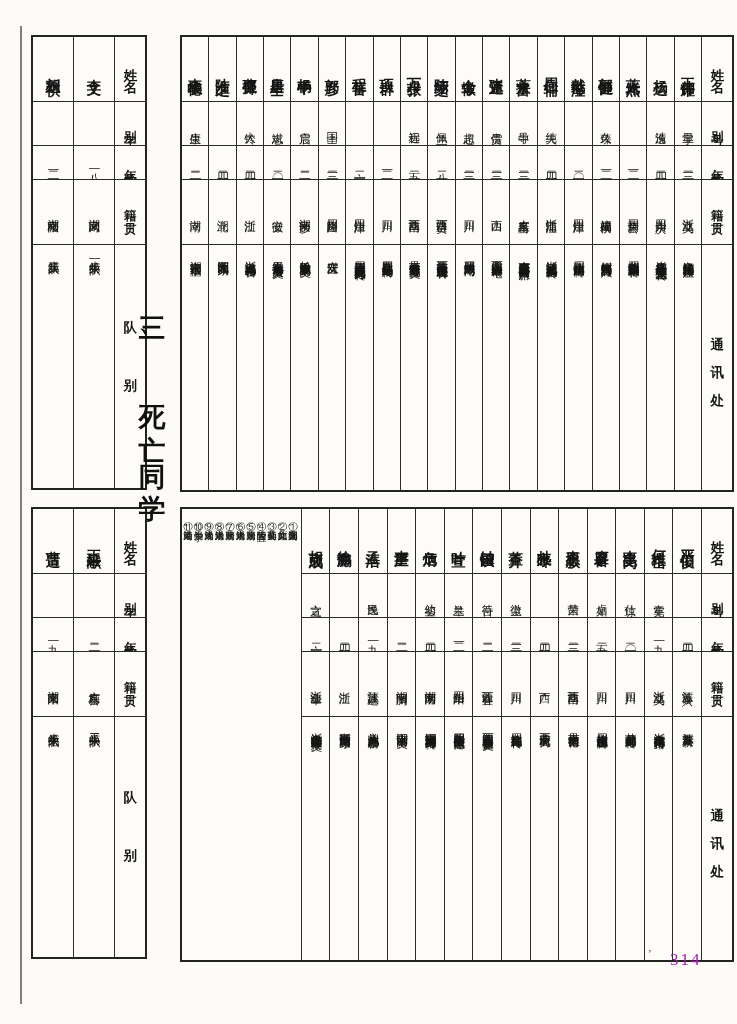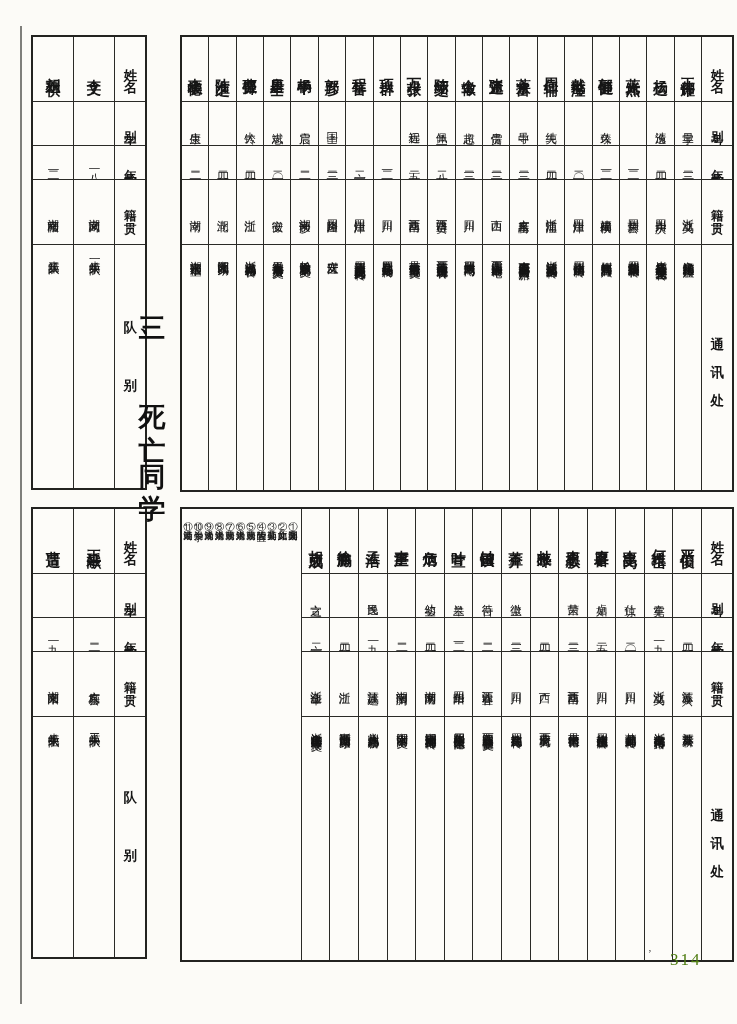--- a/index.html
+++ b/index.html
@@ -53,21 +53,21 @@
   .notes .vcell { flex:1; border-bottom:none; justify-content:flex-end;
     align-items:flex-start; padding:5px 3px 0 0; }
   .notes .vt { font-size:9.5px; line-height:10.5px; white-space:pre-line;
     letter-spacing:0; }
 
   .section-title { position:absolute; left:134px; top:296px;
     writing-mode:vertical-rl; text-orientation:upright;
     font-size:27px; font-weight:bold; letter-spacing:30px; color:#101010; }
 
   .page-number { position:absolute; left:670px; top:950px;
-    font-size:17px; letter-spacing:2px; color:#4d7c0f; }
+    font-size:17px; letter-spacing:2px; color:#a21caf; }
   .page-mark { position:absolute; left:648px; top:947px; font-size:11px; color:#333; }
 </style>
 </head>
 <body>
 
 <div class="page">
 
   <div class="gutter-line"></div>
 
   <div class="vtable" id="t-right-top">

